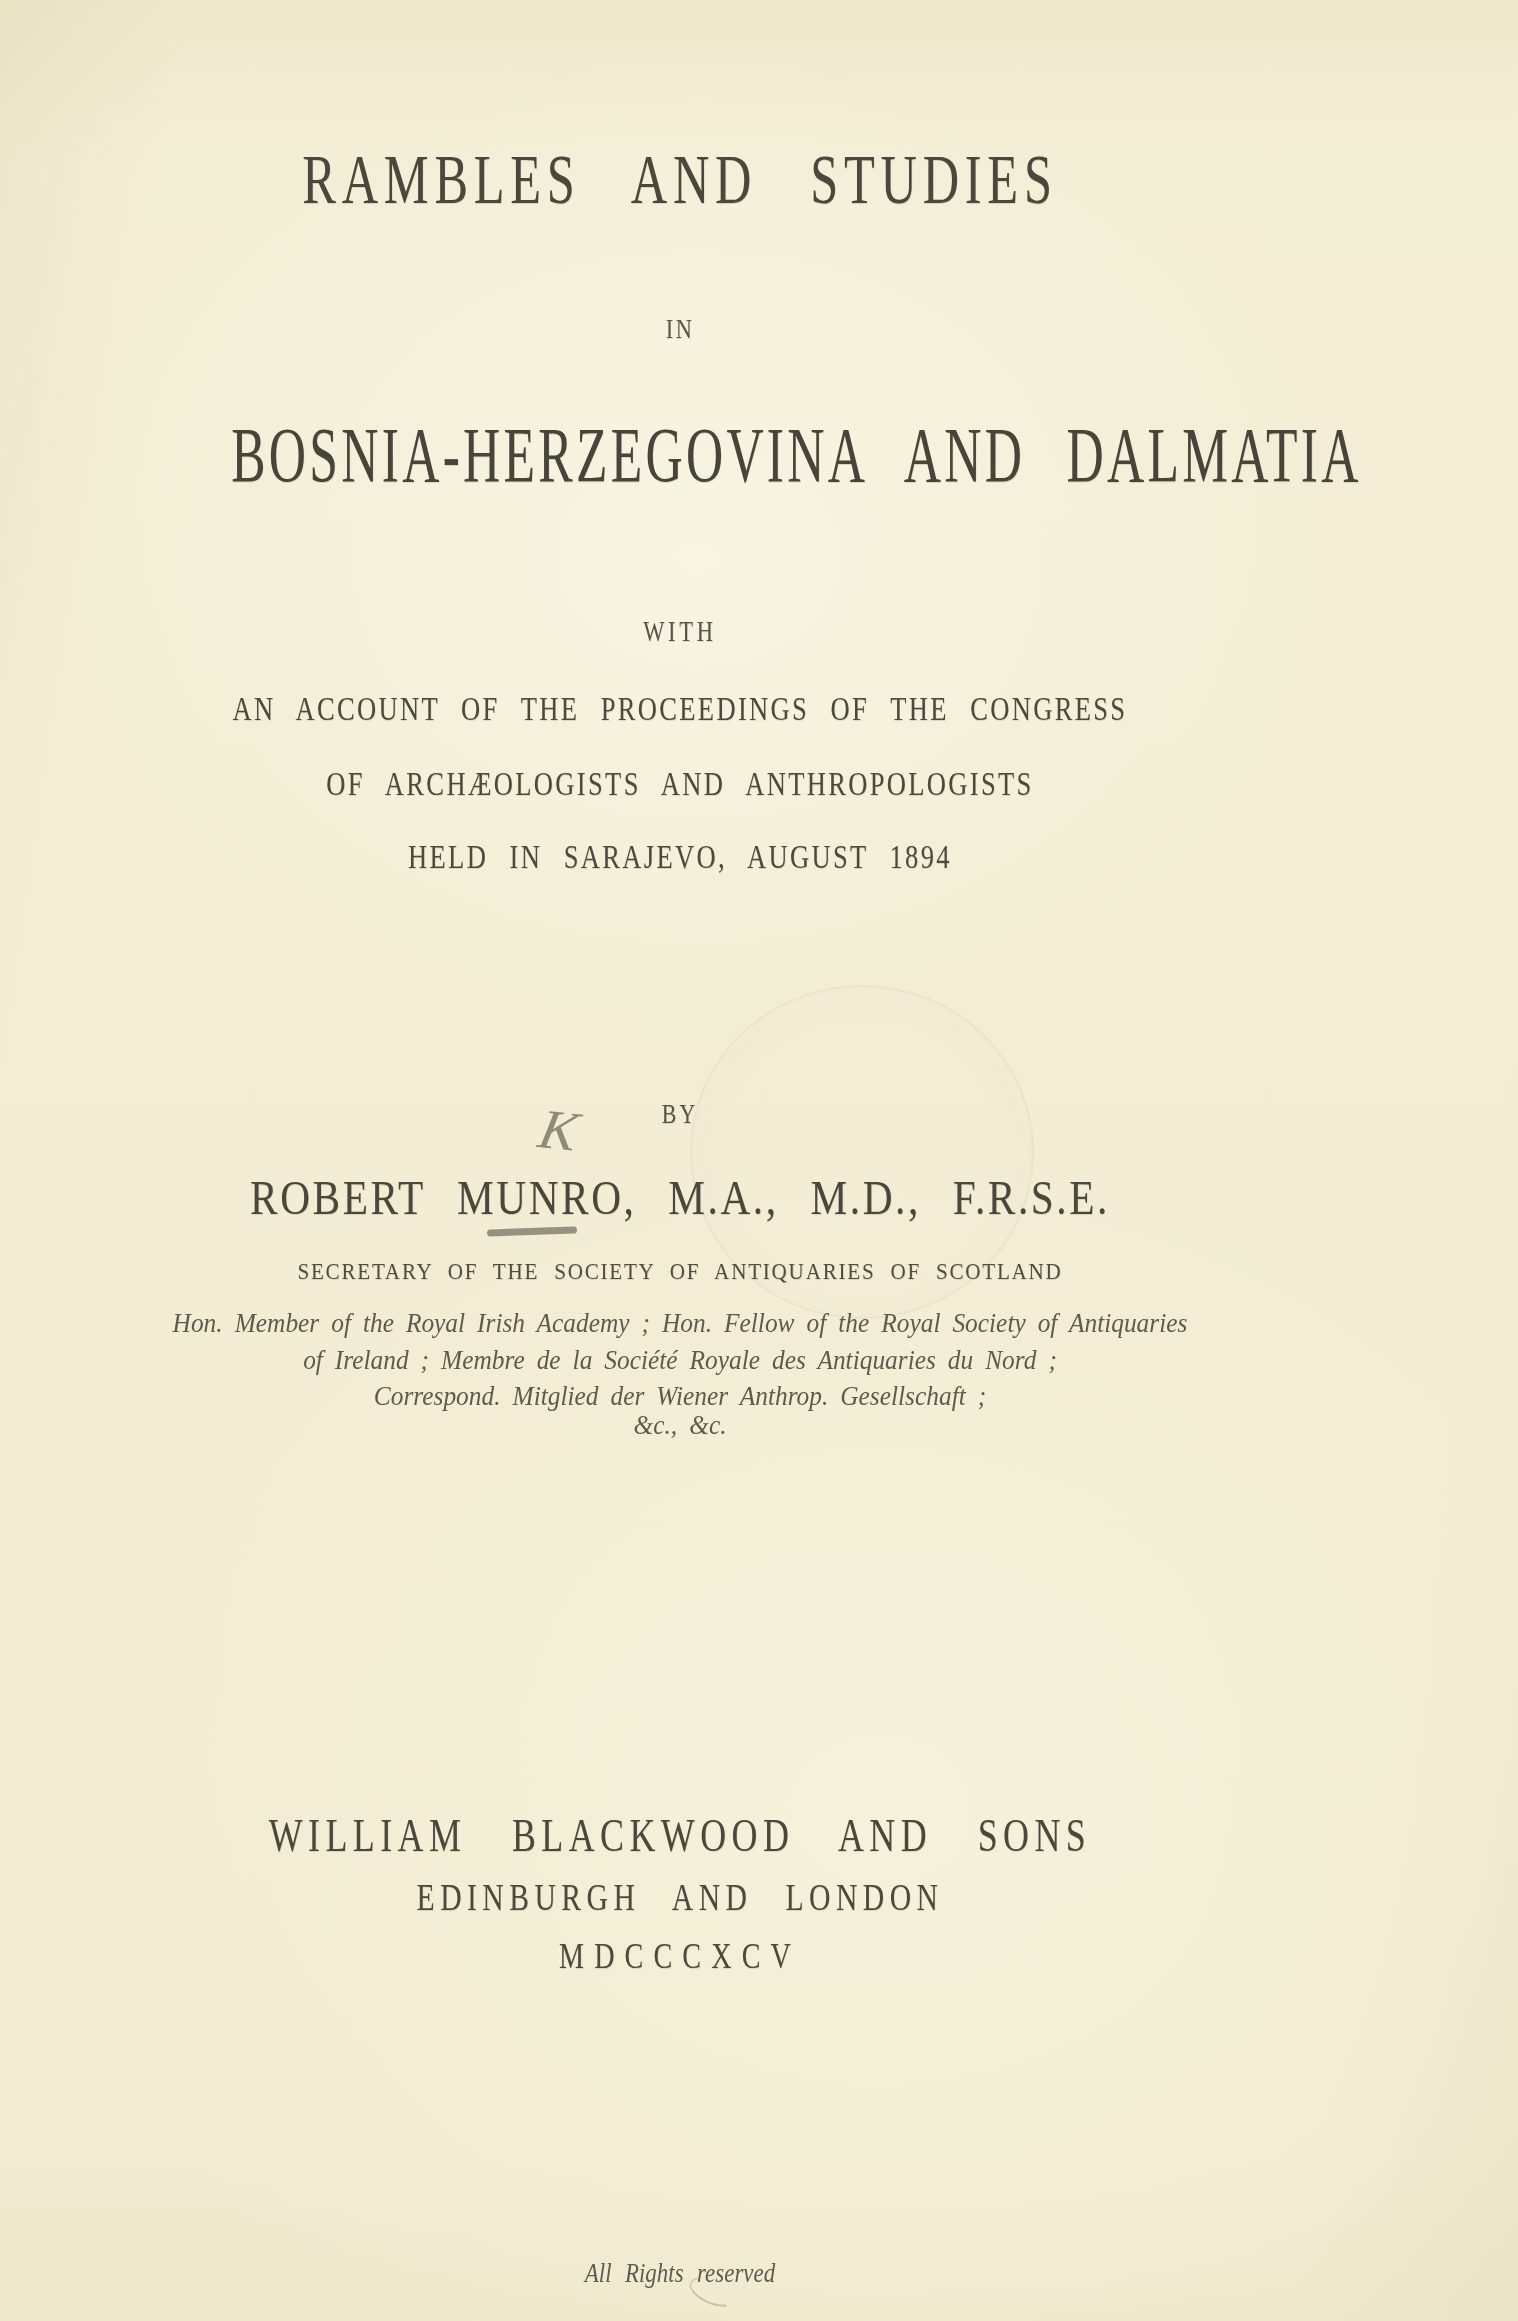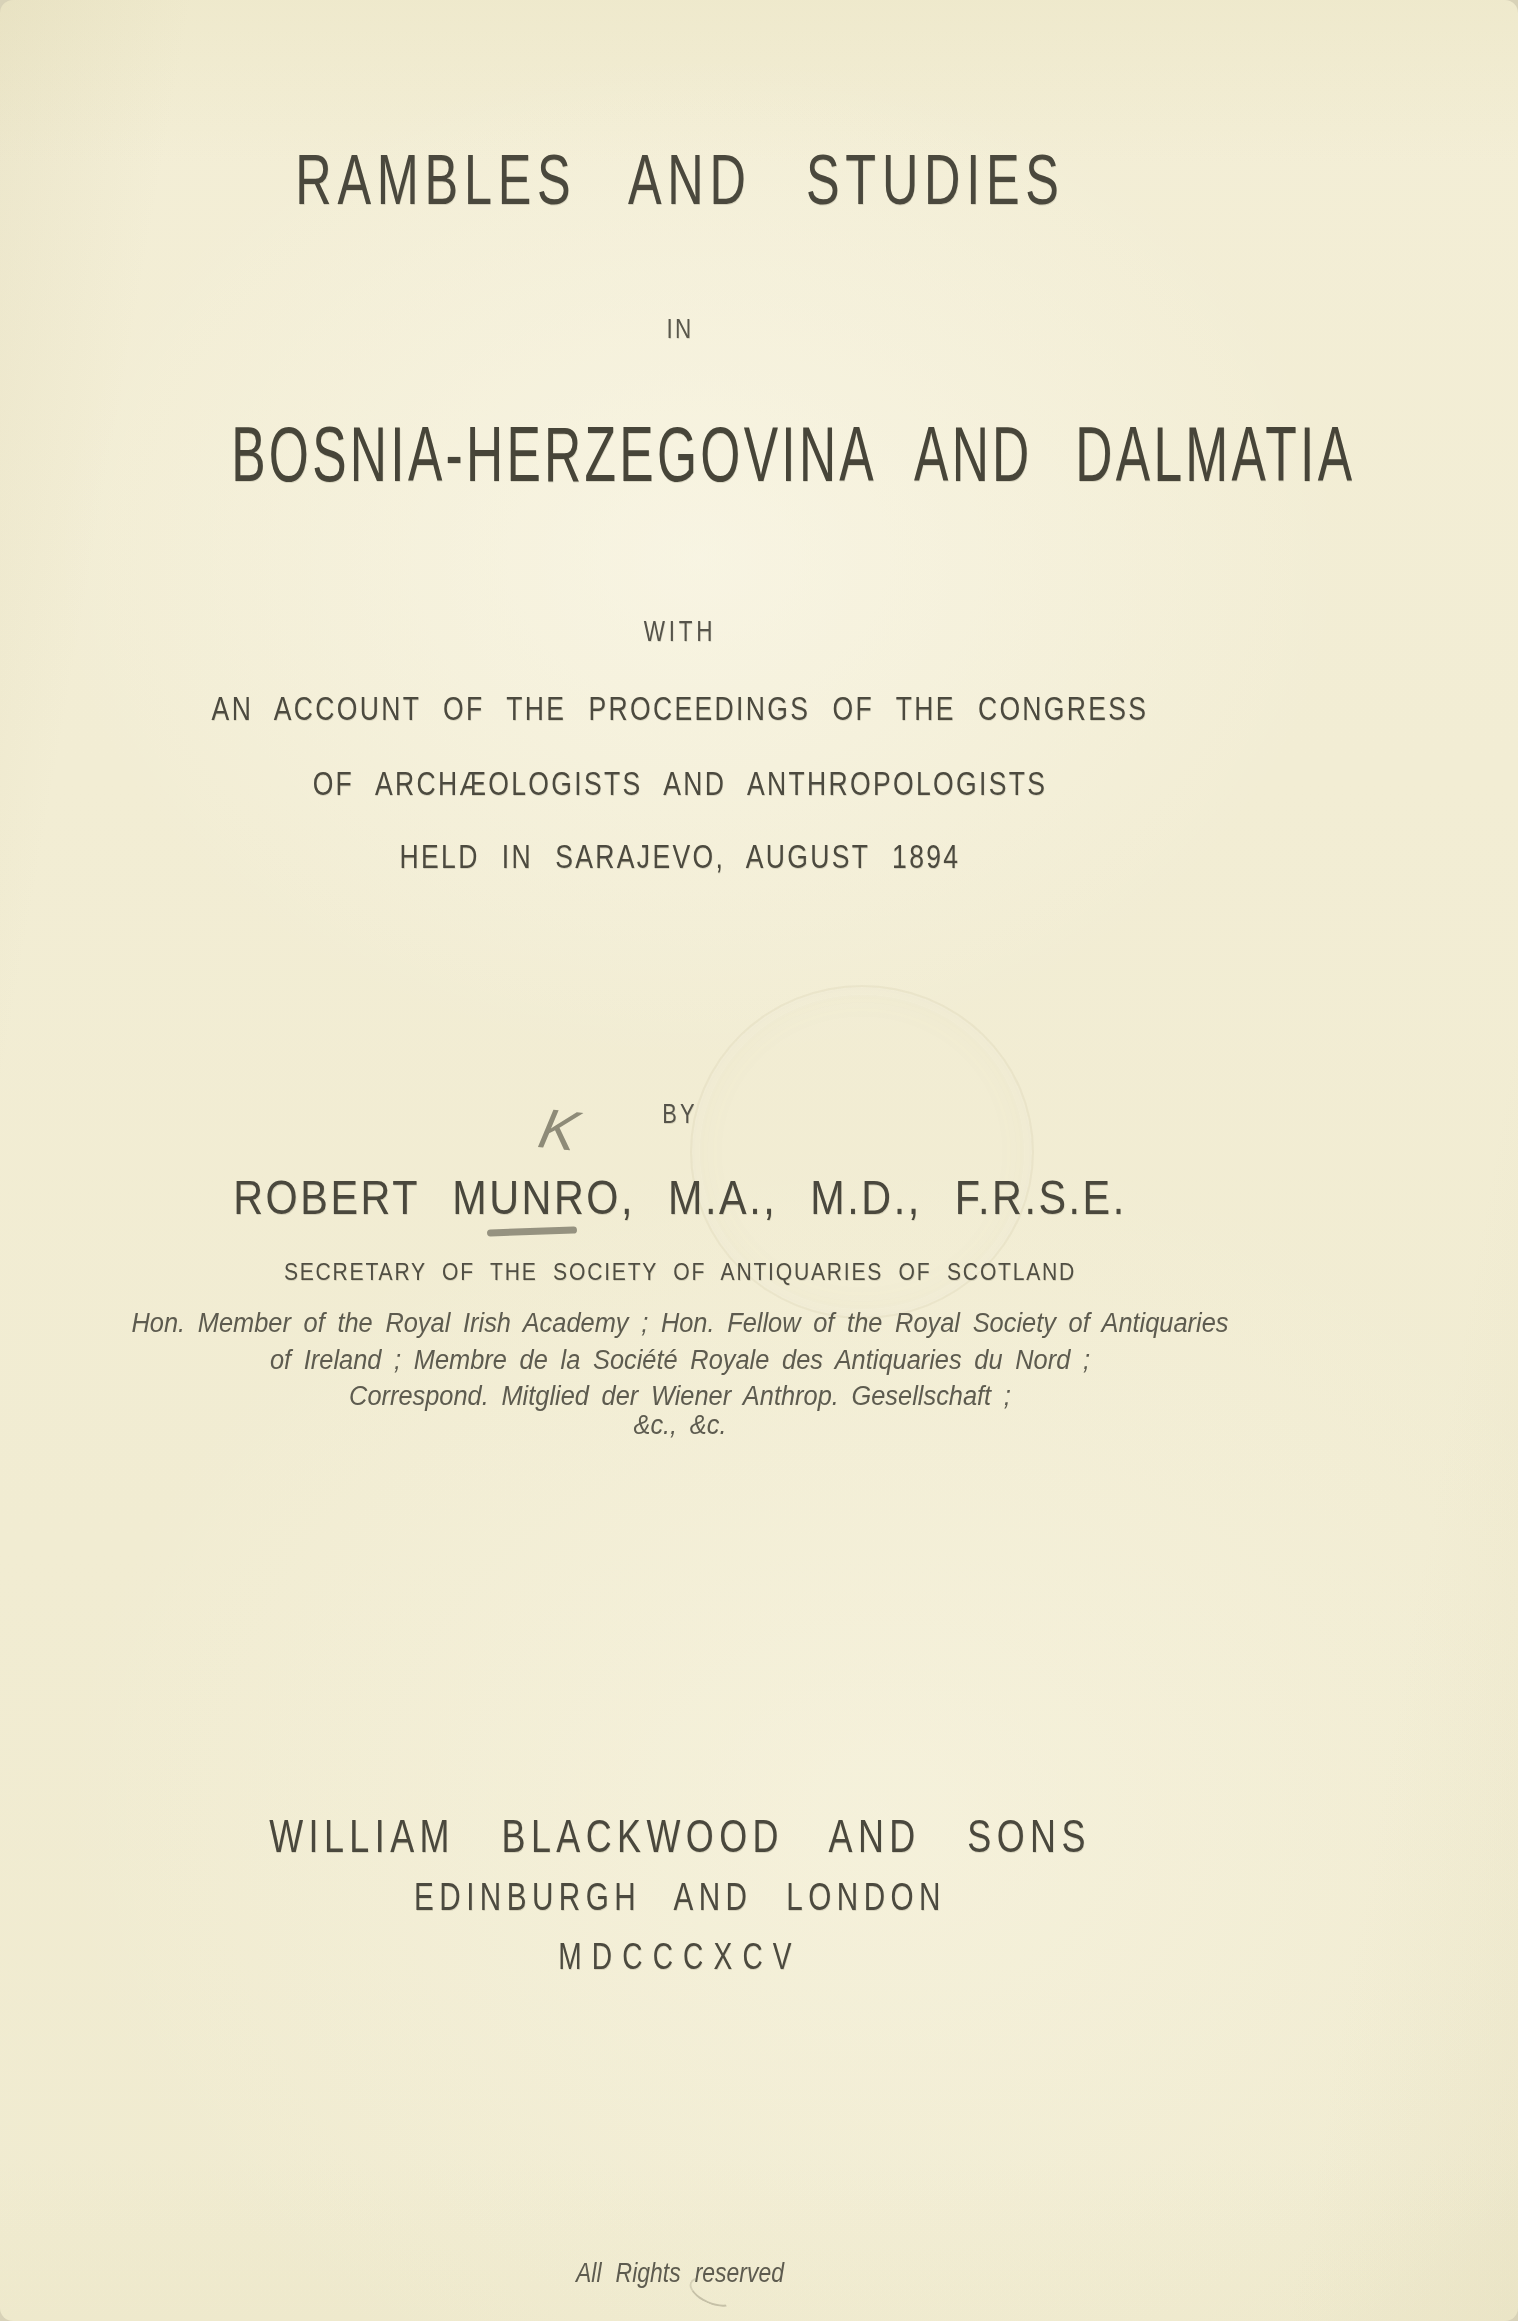--- a/index.html
+++ b/index.html
@@ -1,29 +1,28 @@
 <!DOCTYPE html>
 <html><head>
 <meta charset="utf-8">
 <style>
   html,body{margin:0;padding:0;background:#d8d2b8;}
   .page{
     position:relative;
     width:1518px;height:2321px;
     overflow:hidden;
-    font-family:Liberation Sans, sans-serif;
+    font-family:Liberation Serif, serif;
     color:#4e4c41;
     background-color:#f2edd2;
     background-image:
       radial-gradient(ellipse 900px 700px at 46% 24%, rgba(253,251,240,.50), rgba(253,251,240,0) 72%),
       radial-gradient(ellipse 1100px 900px at 58% 78%, rgba(251,248,232,.42), rgba(251,248,232,0) 75%),
       linear-gradient(100deg, rgba(200,190,145,.16), rgba(200,190,145,0) 10%, rgba(200,190,145,0) 88%, rgba(210,200,160,.14)),
       linear-gradient(180deg, rgba(228,222,182,.30), rgba(228,222,182,0) 7%, rgba(228,222,182,0) 93%, rgba(232,226,190,.22)),
       linear-gradient(0deg, #f0ebd0, #f3eed6);
-    border-radius: 13px;
   }
   .content{position:absolute;left:0;top:0;width:1360px;height:100%;}
   .line{
     position:absolute;left:0;width:100%;
     text-align:center;line-height:1.15;white-space:nowrap;
     transform-origin:50% 50%;
     text-shadow:0.6px 0.8px 0 rgba(95,90,65,.18);
   }
   .t-series {top:140px;  font-size:70px; letter-spacing:8px;  word-spacing:48px; transform:scaleX(.72); color:#4a483d;}
   .t-in     {top:313px;  font-size:28px; letter-spacing:3px;  transform:scaleX(.80); color:#5a584c;}

